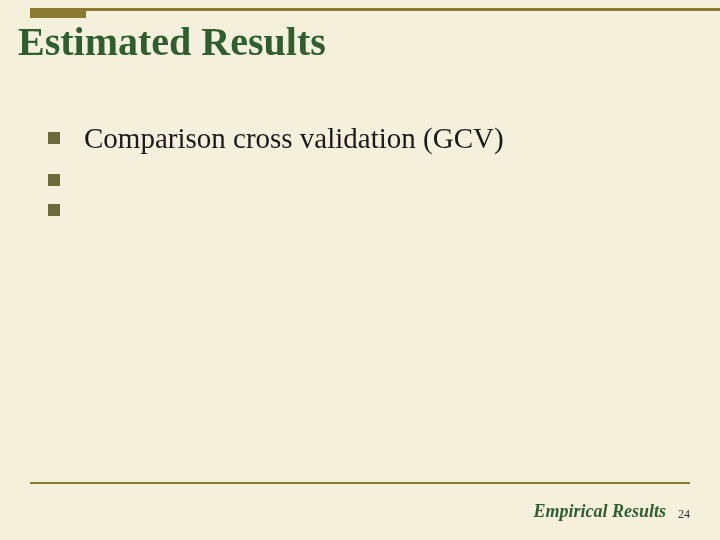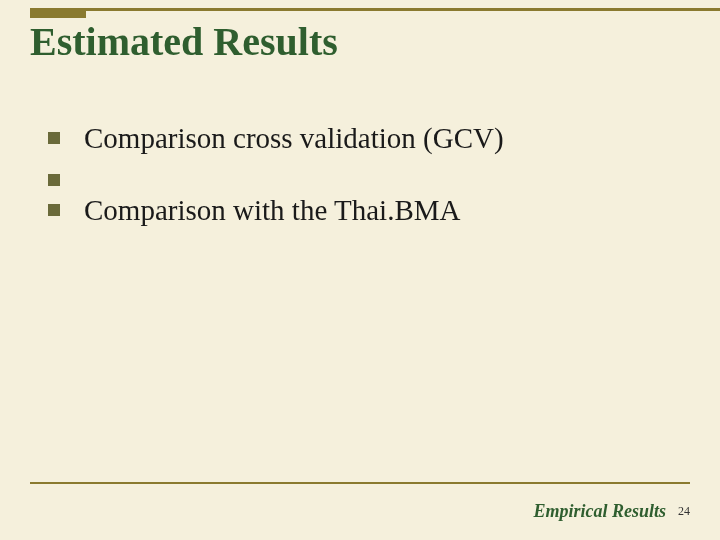--- a/index.html
+++ b/index.html
@@ -27,21 +27,21 @@
     position: absolute;
     top: 8px;
     left: 30px;
     width: 56px;
     height: 10px;
     background: #8a7a2f;
   }
   .title {
     position: absolute;
     top: 18px;
-    left: 30px;
+    left: 18px;
     font-size: 40px;
     font-weight: bold;
     color: #2f5e2f;
     font-family: 'Times New Roman', Georgia, serif;
   }
   .content {
     position: absolute;
     top: 120px;
     left: 48px;
     right: 40px;
@@ -71,21 +71,21 @@
     left: 30px;
     right: 30px;
     height: 2px;
     background: #8a7a2f;
   }
   .footer {
     position: absolute;
     bottom: 18px;
     right: 30px;
     display: flex;
-    align-items: center;
+    align-items: flex-end;
     gap: 12px;
   }
   .footer-label {
     font-size: 18px;
     font-weight: bold;
     font-style: italic;
     color: #2f5e2f;
     font-family: 'Times New Roman', Georgia, serif;
   }
   .footer-page {
@@ -106,21 +106,20 @@
   <div class="content">
     <div class="bullet-row">
       <div class="bullet-icon"></div>
       <div class="bullet-text">Comparison cross validation (GCV)</div>
     </div>
     <div class="bullet-row">
       <div class="bullet-icon"></div>
     </div>
     <div class="bullet-row">
       <div class="bullet-icon"></div>
-      <div class="bullet-text">Comparison with the Thai.BMA</div>
     </div>
   </div>
 
   <div class="bottom-rule"></div>
 
   <div class="footer">
     <span class="footer-label">Empirical Results</span>
     <span class="footer-page">24</span>
   </div>
 </div>

